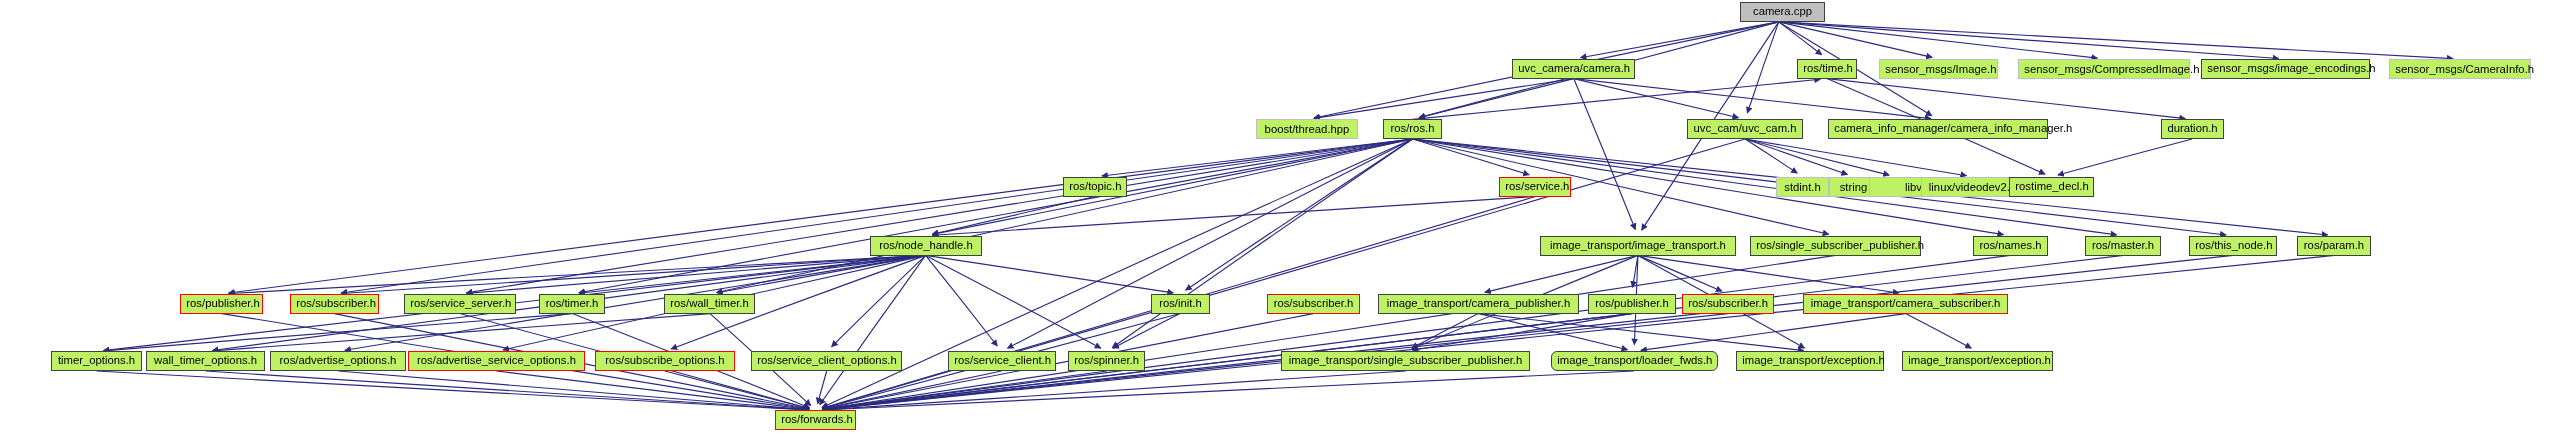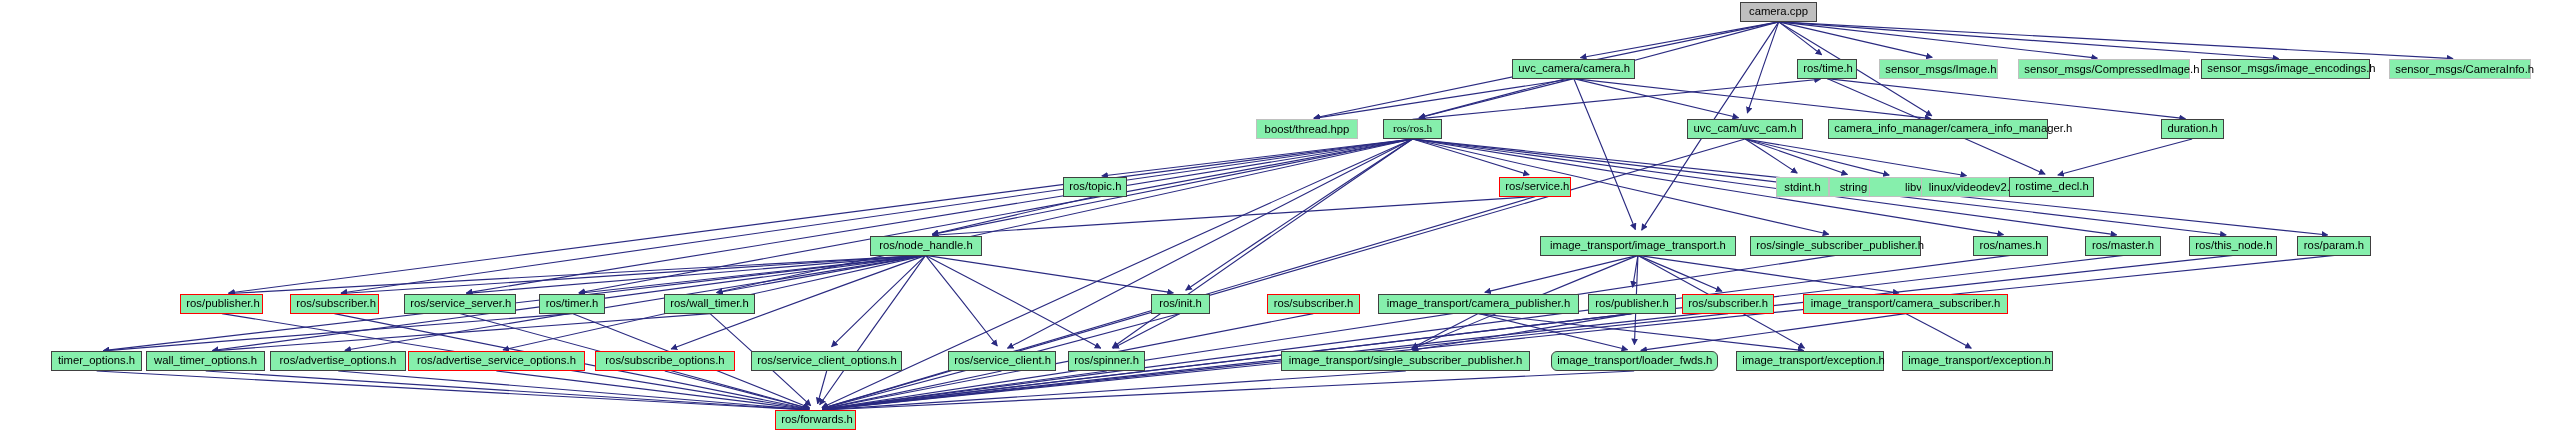--- a/index.html
+++ b/index.html
@@ -13,21 +13,21 @@
   }
   #edges{position:absolute;left:0;top:0;width:2576px;height:439px;pointer-events:none;}
   .node{
     position:absolute;
     box-sizing:border-box;
     height:19.6px;
     line-height:18px;
     text-align:center;
     font-size:11.3px;
     color:#000000;
-    background:#86efac;
+    background:#bef264;
     border:0.8px solid #808080;
     white-space:nowrap;
     padding:0 5.3px;
     z-index:5;
   }
   .node.root{
     background:#bfbfbf;
     border:1.5px solid #404040;
     line-height:16.6px;
   }
@@ -142,29 +142,29 @@
         <path d="M657.5,491 Q868.0868217180074,516.4509416769181 1071.567243436015,541.9018833538363" fill="none" stroke="#2a2a80" stroke-width="1.5" marker-end="url(#ah)"></path>
         <path d="M880.5,491 Q977.8247987194527,515.8676476670578 1071.7895974389055,540.7352953341154" fill="none" stroke="#2a2a80" stroke-width="1.5" marker-end="url(#ah)"></path>
         <path d="M1095,491 Q1088.8368960794908,512.6653657838955 1082.9173921589813,534.330731567791" fill="none" stroke="#2a2a80" stroke-width="1.5" marker-end="url(#ah)"></path>
         <path d="M1326.5,491 Q1205.8363129912148,516.0693452213693 1089.3054259824296,541.1386904427385" fill="none" stroke="#2a2a80" stroke-width="1.5" marker-end="url(#ah)"></path>
         <path d="M1466,491 Q1274.4714110345233,516.3984441665493 1089.4192220690466,541.7968883330988" fill="none" stroke="#2a2a80" stroke-width="1.5" marker-end="url(#ah)"></path>
         <path d="M1862,491 Q1469.1754713074558,516.7012364581092 1089.4801426149113,542.4024729162184" fill="none" stroke="#2a2a80" stroke-width="1.5" marker-end="url(#ah)"></path>
         <path d="M2164.5,491 Q1619.794831293257,516.7843807866703 1089.4896625865142,542.5687615733407" fill="none" stroke="#2a2a80" stroke-width="1.5" marker-end="url(#ah)"></path>
       </g>
   </svg>
   <div id="nodes">
-      <div class="node root" style="left: 1740px; top: 2.3px; width: 77px;">camera.cpp</div>
+      <div class="node root" style="left: 1740px; top: 2.3px; width: 85px;">camera.cpp</div>
       <div class="node dark" style="left: 1512px; top: 59px; width: 123px;">uvc_camera/camera.h</div>
       <div class="node dark" style="left: 1797px; top: 59px; width: 60px;">ros/time.h</div>
       <div class="node light" style="left: 1879px; top: 59px; width: 119px;">sensor_msgs/Image.h</div>
       <div class="node light" style="left: 2018px; top: 59px; width: 172px;">sensor_msgs/CompressedImage.h</div>
       <div class="node dark" style="left: 2201px; top: 59px; width: 169px;">sensor_msgs/image_encodings.h</div>
       <div class="node light" style="left: 2389px; top: 59px; width: 142px;">sensor_msgs/CameraInfo.h</div>
       <div class="node light" style="left: 1256px; top: 119px; width: 102px;">boost/thread.hpp</div>
-      <div class="node dark" style="left: 1383px; top: 119px; width: 59px; font-family: Liberation Serif, serif;">ros/ros.h</div>
+      <div class="node dark" style="left: 1383px; top: 119px; width: 59px;">ros/ros.h</div>
       <div class="node dark" style="left: 1687px; top: 119px; width: 116px;">uvc_cam/uvc_cam.h</div>
       <div class="node dark" style="left: 1828px; top: 119px; width: 220px;">camera_info_manager/camera_info_manager.h</div>
       <div class="node dark" style="left: 2161px; top: 119px; width: 63px;">duration.h</div>
       <div class="node dark" style="left: 1063px; top: 177px; width: 64px;">ros/topic.h</div>
       <div class="node red" style="left: 1499px; top: 177px; width: 72px;">ros/service.h</div>
       <div class="node light" style="left: 1776px; top: 177px; width: 53px;">stdint.h</div>
       <div class="node light" style="left: 1829px; top: 177px; width: 49px;">string</div>
       <div class="node light" style="left: 1869px; top: 177px; width: 54px; padding-left: 35px;">libv4l2.h</div>
       <div class="node light" style="left: 1921px; top: 177px; width: 103px;">linux/videodev2.h</div>
       <div class="node dark" style="left: 2009px; top: 177px; width: 85px;">rostime_decl.h</div>

